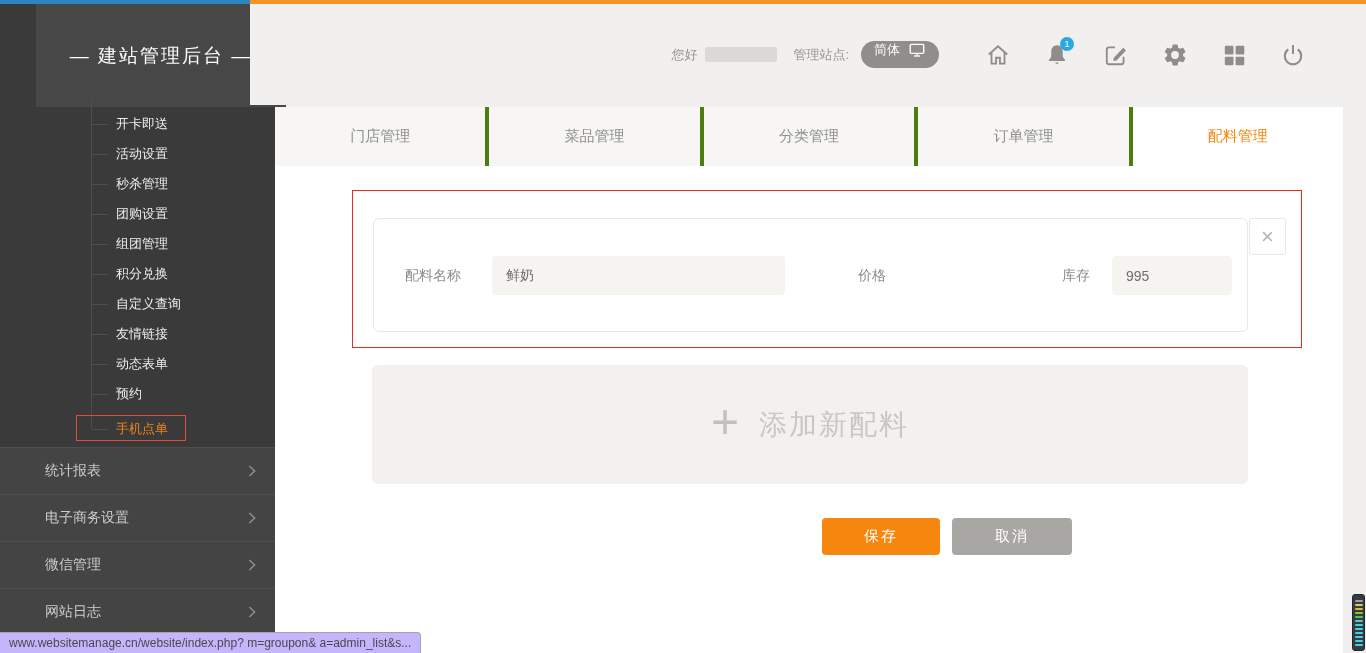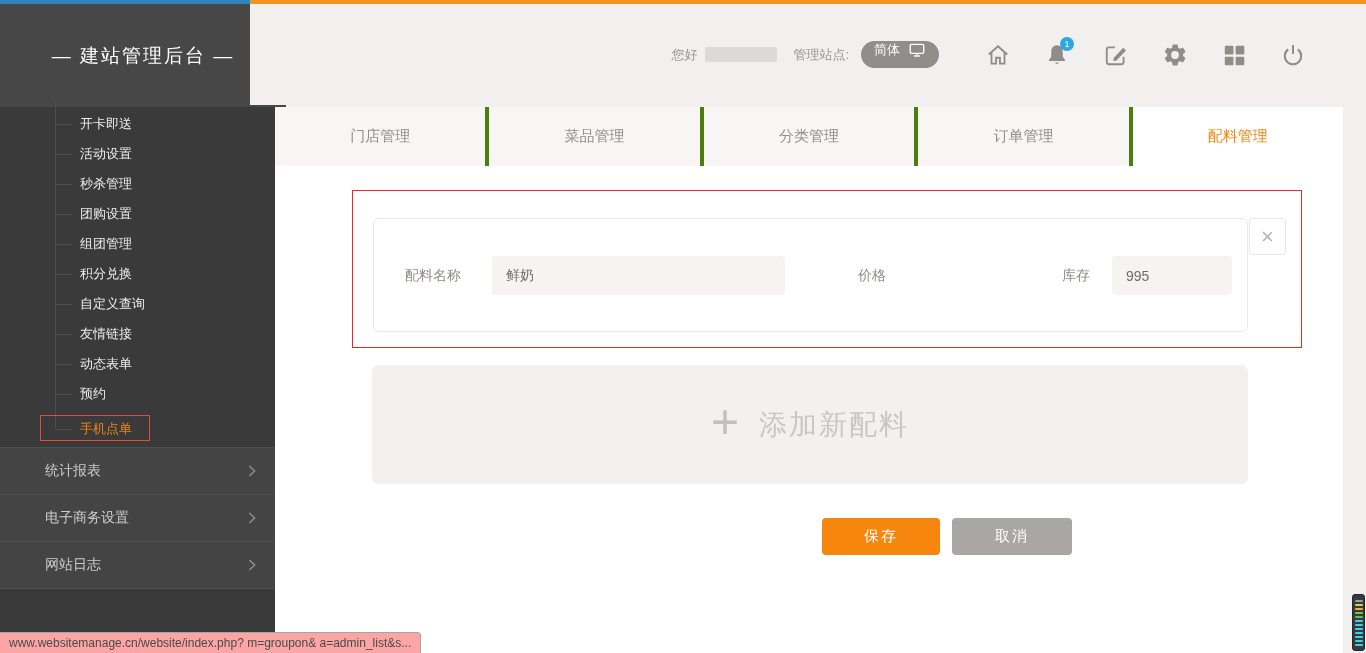--- a/index.html
+++ b/index.html
@@ -4,21 +4,21 @@
 <style>
   * { margin:0; padding:0; box-sizing:border-box; }
   body { font-family:"Liberation Sans","DejaVu Sans",sans-serif; }
   .page { position:relative; width:1366px; height:653px; background:#f1f0ee; overflow:hidden; }
 
   
   .topbar-blue   { position:absolute; left:0; top:0; width:250px; height:4px; background:#2e86c1; }
   .topbar-orange { position:absolute; left:250px; right:0; top:0; height:4px; background:#f79321; }
 
   
-  .sidebar { position:absolute; left:0; top:4px; bottom:0; width:286px; background:#3a3a3a; }
+  .sidebar { position:absolute; left:0; top:4px; bottom:0; width:286px; background:#3a3a3a;padding-left:36px; }
   .side-logo { height:103px; background:#474747; display:flex; align-items:center; justify-content:center;
                color:#fdfdfd; font-size:19px; letter-spacing:2px; }
   .side-tree { list-style:none; position:relative; padding-top:2px; }
   .side-tree::before { content:""; position:absolute; left:55px; top:-6px; bottom:16px; width:1px; background:#4e4e4e; }
   .side-tree li { position:relative; height:30px; line-height:30px; padding-left:80px;
                   font-size:13px; color:#ececec; cursor:pointer; white-space:nowrap; }
   .side-tree li::before { content:""; position:absolute; left:55px; top:15px; width:17px; border-top:1px solid #4e4e4e; }
   .side-tree li.active { color:#ee8418; margin-top:5px; }
   .hl-box { position:absolute; left:40px; top:1px; width:110px; height:26px; border:1px solid #e14b39; }
   .side-groups { position:absolute; top:443px; left:0; right:0; background:#444444; border-top:1px solid #4f4f4f; }
@@ -66,21 +66,21 @@
              display:flex; align-items:center; justify-content:center; gap:20px; cursor:pointer; }
   .add-plus { font-size:48px; font-weight:100; color:#c2c0bd; line-height:1; margin-top:-6px; }
   .add-text { font-size:28px; color:#c9c7c3; letter-spacing:2px; }
 
   .btn { position:absolute; top:411px; height:37px; border:none; border-radius:4px; color:#fff;
          font-size:15px; font-family:inherit; cursor:pointer; letter-spacing:2px; }
   .btn-save { left:547px; width:118px; background:#f6860d; }
   .btn-cancel { left:677px; width:120px; background:#a9a7a3; }
 
   
-  .status-tip { position:absolute; left:0; bottom:0; height:21px; background:#fca5a5;
+  .status-tip { position:absolute; left:0; bottom:0; height:21px; background:#c4b5fd;
                 border:1px solid #a5a5a5; border-left:none; border-bottom:none; border-radius:0 4px 0 0;
                 display:flex; align-items:center; padding:0 9px; font-size:12px; color:#4a4a4a; white-space:nowrap; }
 
   
   .meter { position:absolute; right:1px; bottom:2px; width:13px; height:57px; background:#353b41;
            border:1px solid #23272b; border-radius:3px; display:flex; flex-direction:column;
            justify-content:center; align-items:center; gap:2px; padding:3px 0; }
   .meter .stripe { width:8px; height:2px; border-radius:1px; }
 </style>
 </head>
@@ -119,20 +119,28 @@
       </div>
       <div class="side-group">
         <span>电子商务设置</span>
         <span class="chev">
           <svg viewBox="0 0 24 24" fill="none" stroke="currentColor" stroke-width="2.2">
               <path d="M8 4.5 l8 7.5 -8 7.5"></path>
             </svg>
         </span>
       </div>
       <div class="side-group">
+        <span>微信管理</span>
+        <span class="chev">
+          <svg viewBox="0 0 24 24" fill="none" stroke="currentColor" stroke-width="2.2">
+              <path d="M8 4.5 l8 7.5 -8 7.5"></path>
+            </svg>
+        </span>
+      </div>
+      <div class="side-group">
         <span>网站日志</span>
         <span class="chev">
           <svg viewBox="0 0 24 24" fill="none" stroke="currentColor" stroke-width="2.2">
               <path d="M8 4.5 l8 7.5 -8 7.5"></path>
             </svg>
         </span>
       </div>
     </div>
     <div class="side-scrollbar"></div>
   </div>

